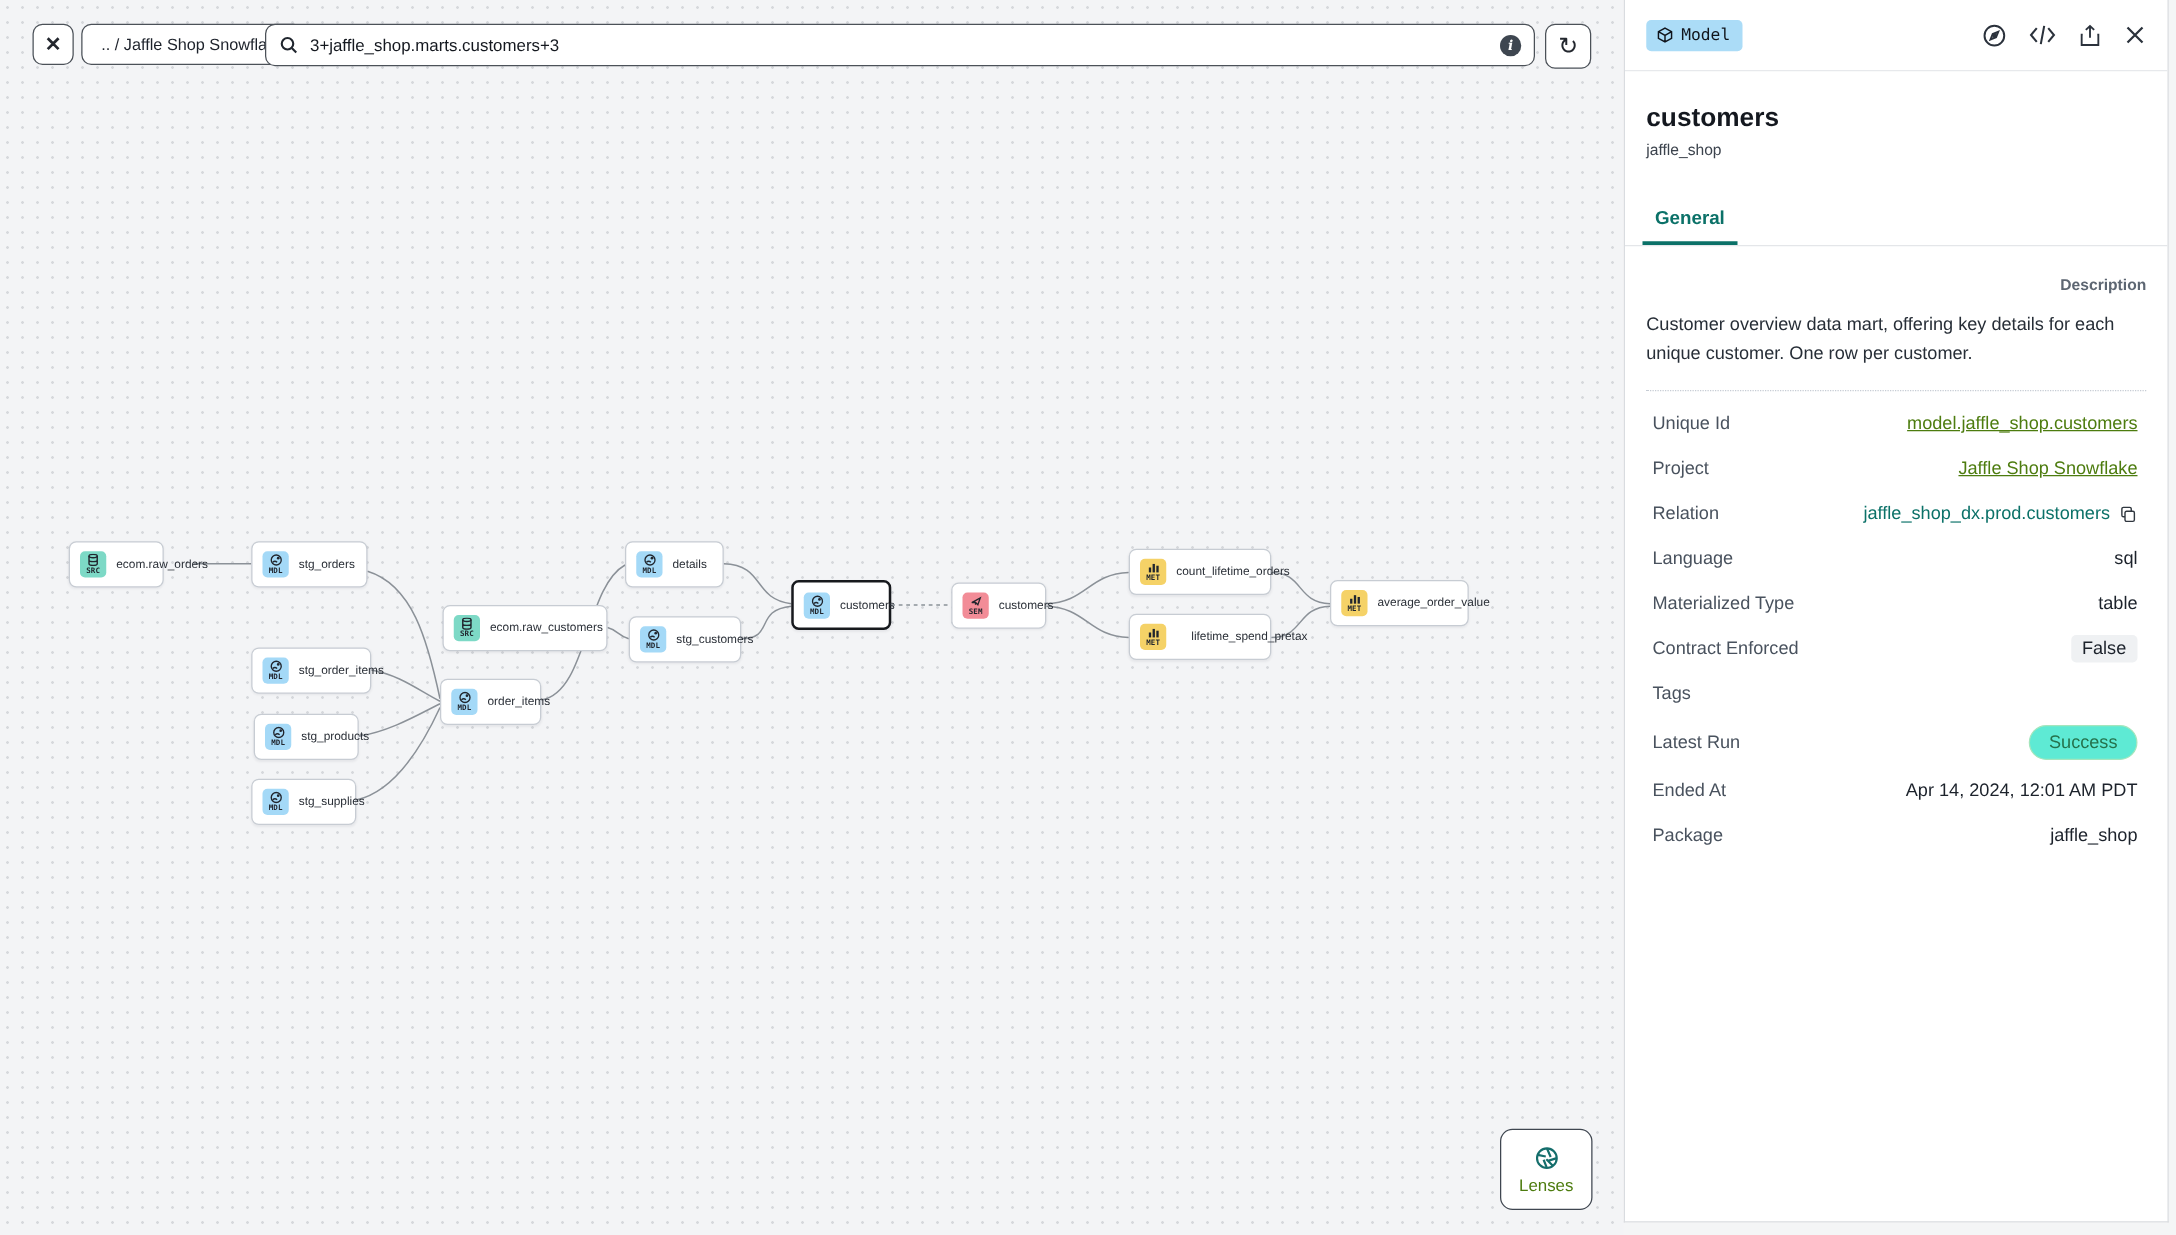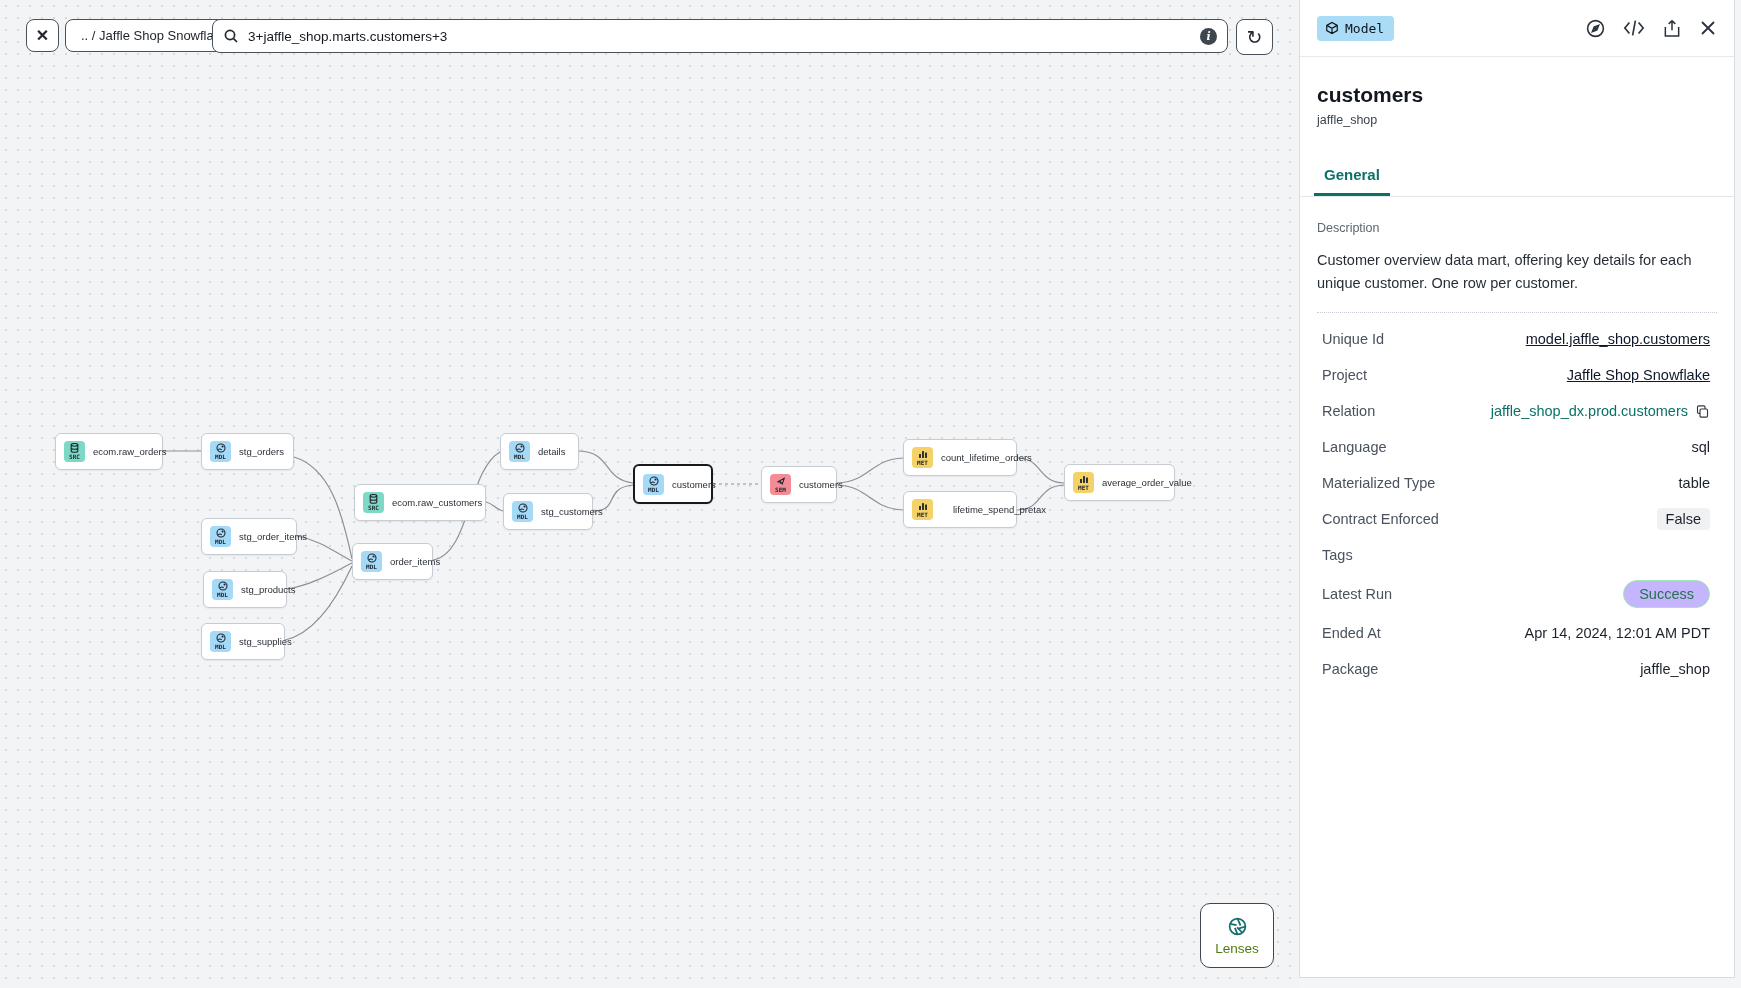--- a/index.html
+++ b/index.html
@@ -57,31 +57,31 @@
   .badge { background:#abdcf7; border-radius:4px; padding:5px 10px 5px 8px;
     display:flex; align-items:center; gap:6px;
     font-family:"DejaVu Sans Mono", monospace; font-size:13px; color:#10141b; }
   .head-icons { margin-left:auto; display:flex; align-items:center; gap:17px; color:#2b323c; }
   .head-icons .hicon { display:flex; cursor:pointer; }
   .title { font-size:21px; font-weight:bold; color:#14181f; padding:26px 17px 0; }
   .subtitle { font-size:12.5px; color:#3c434d; padding:6px 17px 0; }
   .tabs { margin-top:30px; border-bottom:1px solid #e4e6e9; padding:0 17px; }
   .tab { display:inline-block; padding:9px 10px 10px; font-size:15px; font-weight:bold;
     color:#0b7168; border-bottom:3px solid #0b7168; margin-left:-3px; cursor:pointer; }
-  .sec-label { padding:24px 17px 0; font-size:12.5px; font-weight:normal; color:#5d6672; }
+  .sec-label { padding:24px 17px 0; font-size:12.5px; font-weight:bold; color:#5d6672;text-align:right; }
   .desc { padding:14px 20px 0 17px; font-size:14.5px; line-height:22.5px; color:#272e37; }
   .dotline { margin:18px 17px 0; border-top:1.5px dotted #c6ccd4; }
   .frow { display:flex; align-items:center; padding:0 24px 0 22px; min-height:36px; }
   .frow .flabel { font-size:14.5px; color:#49525e; }
   .frow .fval { margin-left:auto; font-size:14.5px; color:#1c222b; display:flex; align-items:center; gap:7px; }
-  .fval.link { color:#0f172a; text-decoration:underline; cursor:pointer; }
+  .fval.link { color:#4d7c0f; text-decoration:underline; cursor:pointer; }
   .fval.copy { color:#0b7168; }
   .copy-ic { color:#30373f; cursor:pointer; display:flex; }
   .badge-gray { background:#eff1f3; border-radius:4px; padding:3px 9px; color:#1c222b; }
-  .badge-green { background:#c4b5fd; border:1px solid #a4e5bc; border-radius:999px;
+  .badge-green { background:#5eead4; border:1px solid #a4e5bc; border-radius:999px;
     padding:5px 15px; color:#25724c; cursor:pointer; }
   .frow.tall { min-height:42px; }
 </style>
 </head>
 <body>
 
 <div class="canvas">
 
   <svg class="edges" width="1299" height="988">
     <g fill="none" stroke="#8b9198" stroke-width="1.2">
@@ -96,21 +96,21 @@
       <path d="M593,511 C620,511 603,488 633,485"></path>
       <path d="M713,484 H761" stroke-dasharray="3 3"></path>
       <path d="M837,483 C869,482 871,459 903,458"></path>
       <path d="M837,485 C869,486 871,509 903,510"></path>
       <path d="M1017,458 C1043,458 1037,482 1064,483"></path>
       <path d="M1017,510 C1043,510 1037,486 1064,485"></path>
     </g>
   </svg>
 
   <div id="nodes-layer">
-      <div class="node" style="left: 55px; top: 433px; width: 108px;">
+      <div class="node" style="left: 55px; top: 433px; width: 76px;">
         <span class="chip" style="background:#7dd9c6">
           <span style="display:flex;">
             <svg width="9" height="10" viewBox="0 0 12 14" fill="none" stroke="#21262e" stroke-width="1.6">
               <ellipse cx="6" cy="2.6" rx="4.6" ry="1.9"></ellipse>
               <path d="M1.4 2.6 V11.2 C1.4 12.3 3.5 13 6 13 C8.5 13 10.6 12.3 10.6 11.2 V2.6 M1.4 7 C1.4 8 3.5 8.8 6 8.8 C8.5 8.8 10.6 8 10.6 7"></path>
             </svg>
           </span>
           <span class="chip-label">SRC</span>
         </span>
         <span class="node-label">ecom.raw_orders</span>

